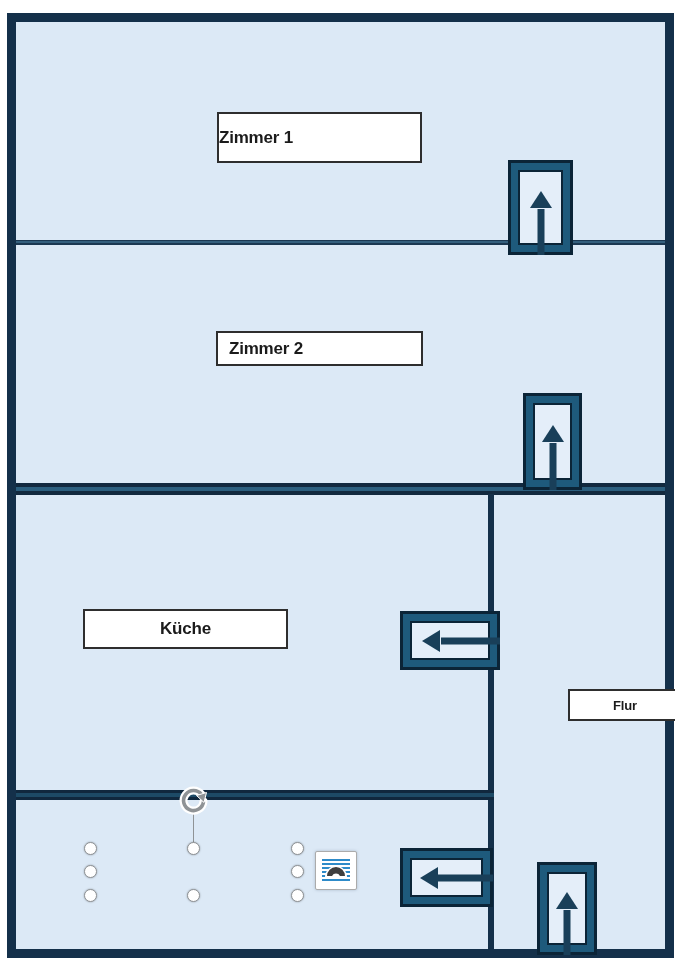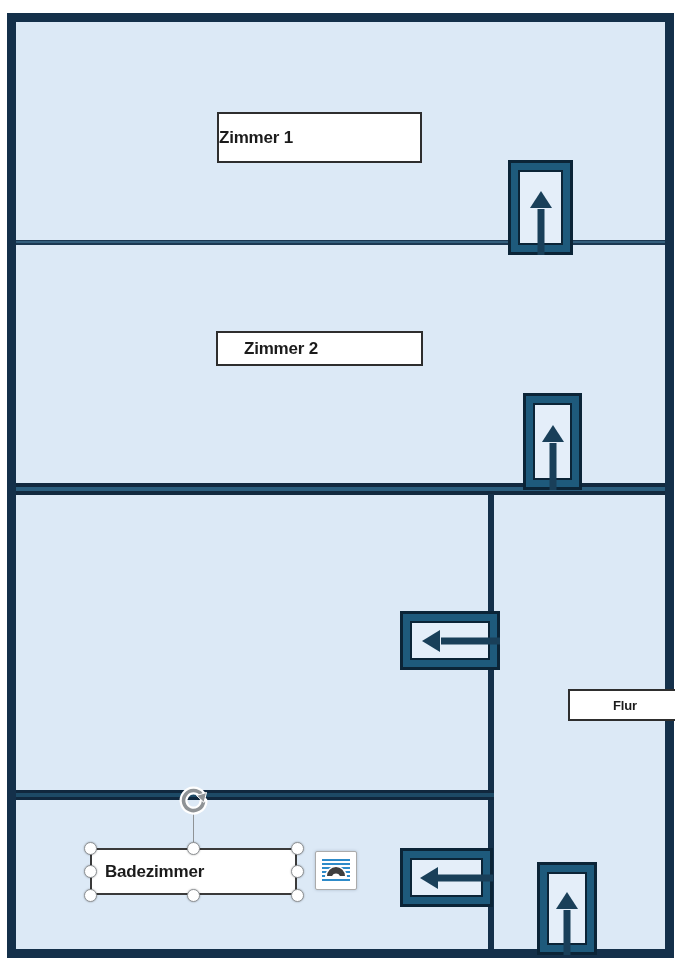--- a/index.html
+++ b/index.html
@@ -17,21 +17,21 @@
             background:linear-gradient(180deg,#12293f 0 32%,#2c5f7f 32% 68%,#12293f 68% 100%);}
   .vwall{position:absolute;left:472px;top:472px;width:6px;height:464px;background:var(--wall);}
   .hwall{position:absolute;left:0;top:768px;width:478px;height:10px;
          background:linear-gradient(180deg,#10283e 0 28%,#1d4a66 28% 72%,#10283e 72% 100%);}
 
   
   .label-box{position:absolute;box-sizing:border-box;background:#ffffff;
              border:2px solid #2e2e2e;display:flex;align-items:center;
              font-weight:bold;color:#1b1b1b;font-size:17px;letter-spacing:-0.2px;z-index:2;}
   .label-zimmer1{left:201px;top:90px;width:205px;height:51px;}
-  .label-zimmer2{left:200px;top:309px;width:207px;height:35px;padding-left:26px;}
+  .label-zimmer2{left:200px;top:309px;width:207px;height:35px;padding-left:11px;}
   .label-kueche{left:67px;top:587px;width:205px;height:40px;justify-content:center;}
   .label-flur{left:504px;top:667px;width:114px;height:32px;justify-content:center;font-size:13px;margin-left:48px;}
   .label-bad{left:74px;top:826px;width:207px;height:47px;padding-left:13px;border-color:#3a3a3a;border-width:2px;}
 
   
   .door{position:absolute;box-sizing:border-box;background:var(--door-frame);
         border:3px solid var(--door-outline);z-index:3;}
   .door-inner{position:absolute;inset:7px;border:2px solid var(--door-outline);
               background:var(--door-fill);}
   .door-1{left:492px;top:138px;width:65px;height:95px;}
@@ -73,20 +73,23 @@
     <div class="divider2"></div>
     <div class="vwall"></div>
     <div class="hwall"></div>
 
     <div class="label-box label-zimmer1">
       <span>Zimmer 1</span>
     </div>
     <div class="label-box label-zimmer2">
       <span>Zimmer 2</span>
     </div>
+    <div class="label-box label-kueche">
+      <span>Küche</span>
+    </div>
     <div class="label-box label-flur">
       <span>Flur</span>
     </div>
 
     <div class="door door-1">
       <div class="door-inner"></div>
       <span>
         <span class="arrow-stem-v"></span><span class="arrow-head-up"></span>
       </span>
     </div>
@@ -108,23 +111,20 @@
         <span class="arrow-stem-h"></span><span class="arrow-head-left"></span>
       </span>
     </div>
     <div class="door door-5">
       <div class="door-inner"></div>
       <span>
         <span class="arrow-stem-v"></span><span class="arrow-head-up"></span>
       </span>
     </div>
 
-    <div class="label-box label-bad">
-      <span>Badezimmer</span>
-    </div>
 
     <div class="handle" style="left:67.5px;top:819.5px"></div>
     <div class="handle" style="left:171px;top:819.5px"></div>
     <div class="handle" style="left:274.5px;top:819.5px"></div>
     <div class="handle" style="left:67.5px;top:843px"></div>
     <div class="handle" style="left:274.5px;top:843px"></div>
     <div class="handle" style="left:67.5px;top:866.5px"></div>
     <div class="handle" style="left:171px;top:866.5px"></div>
     <div class="handle" style="left:274.5px;top:866.5px"></div>
 

